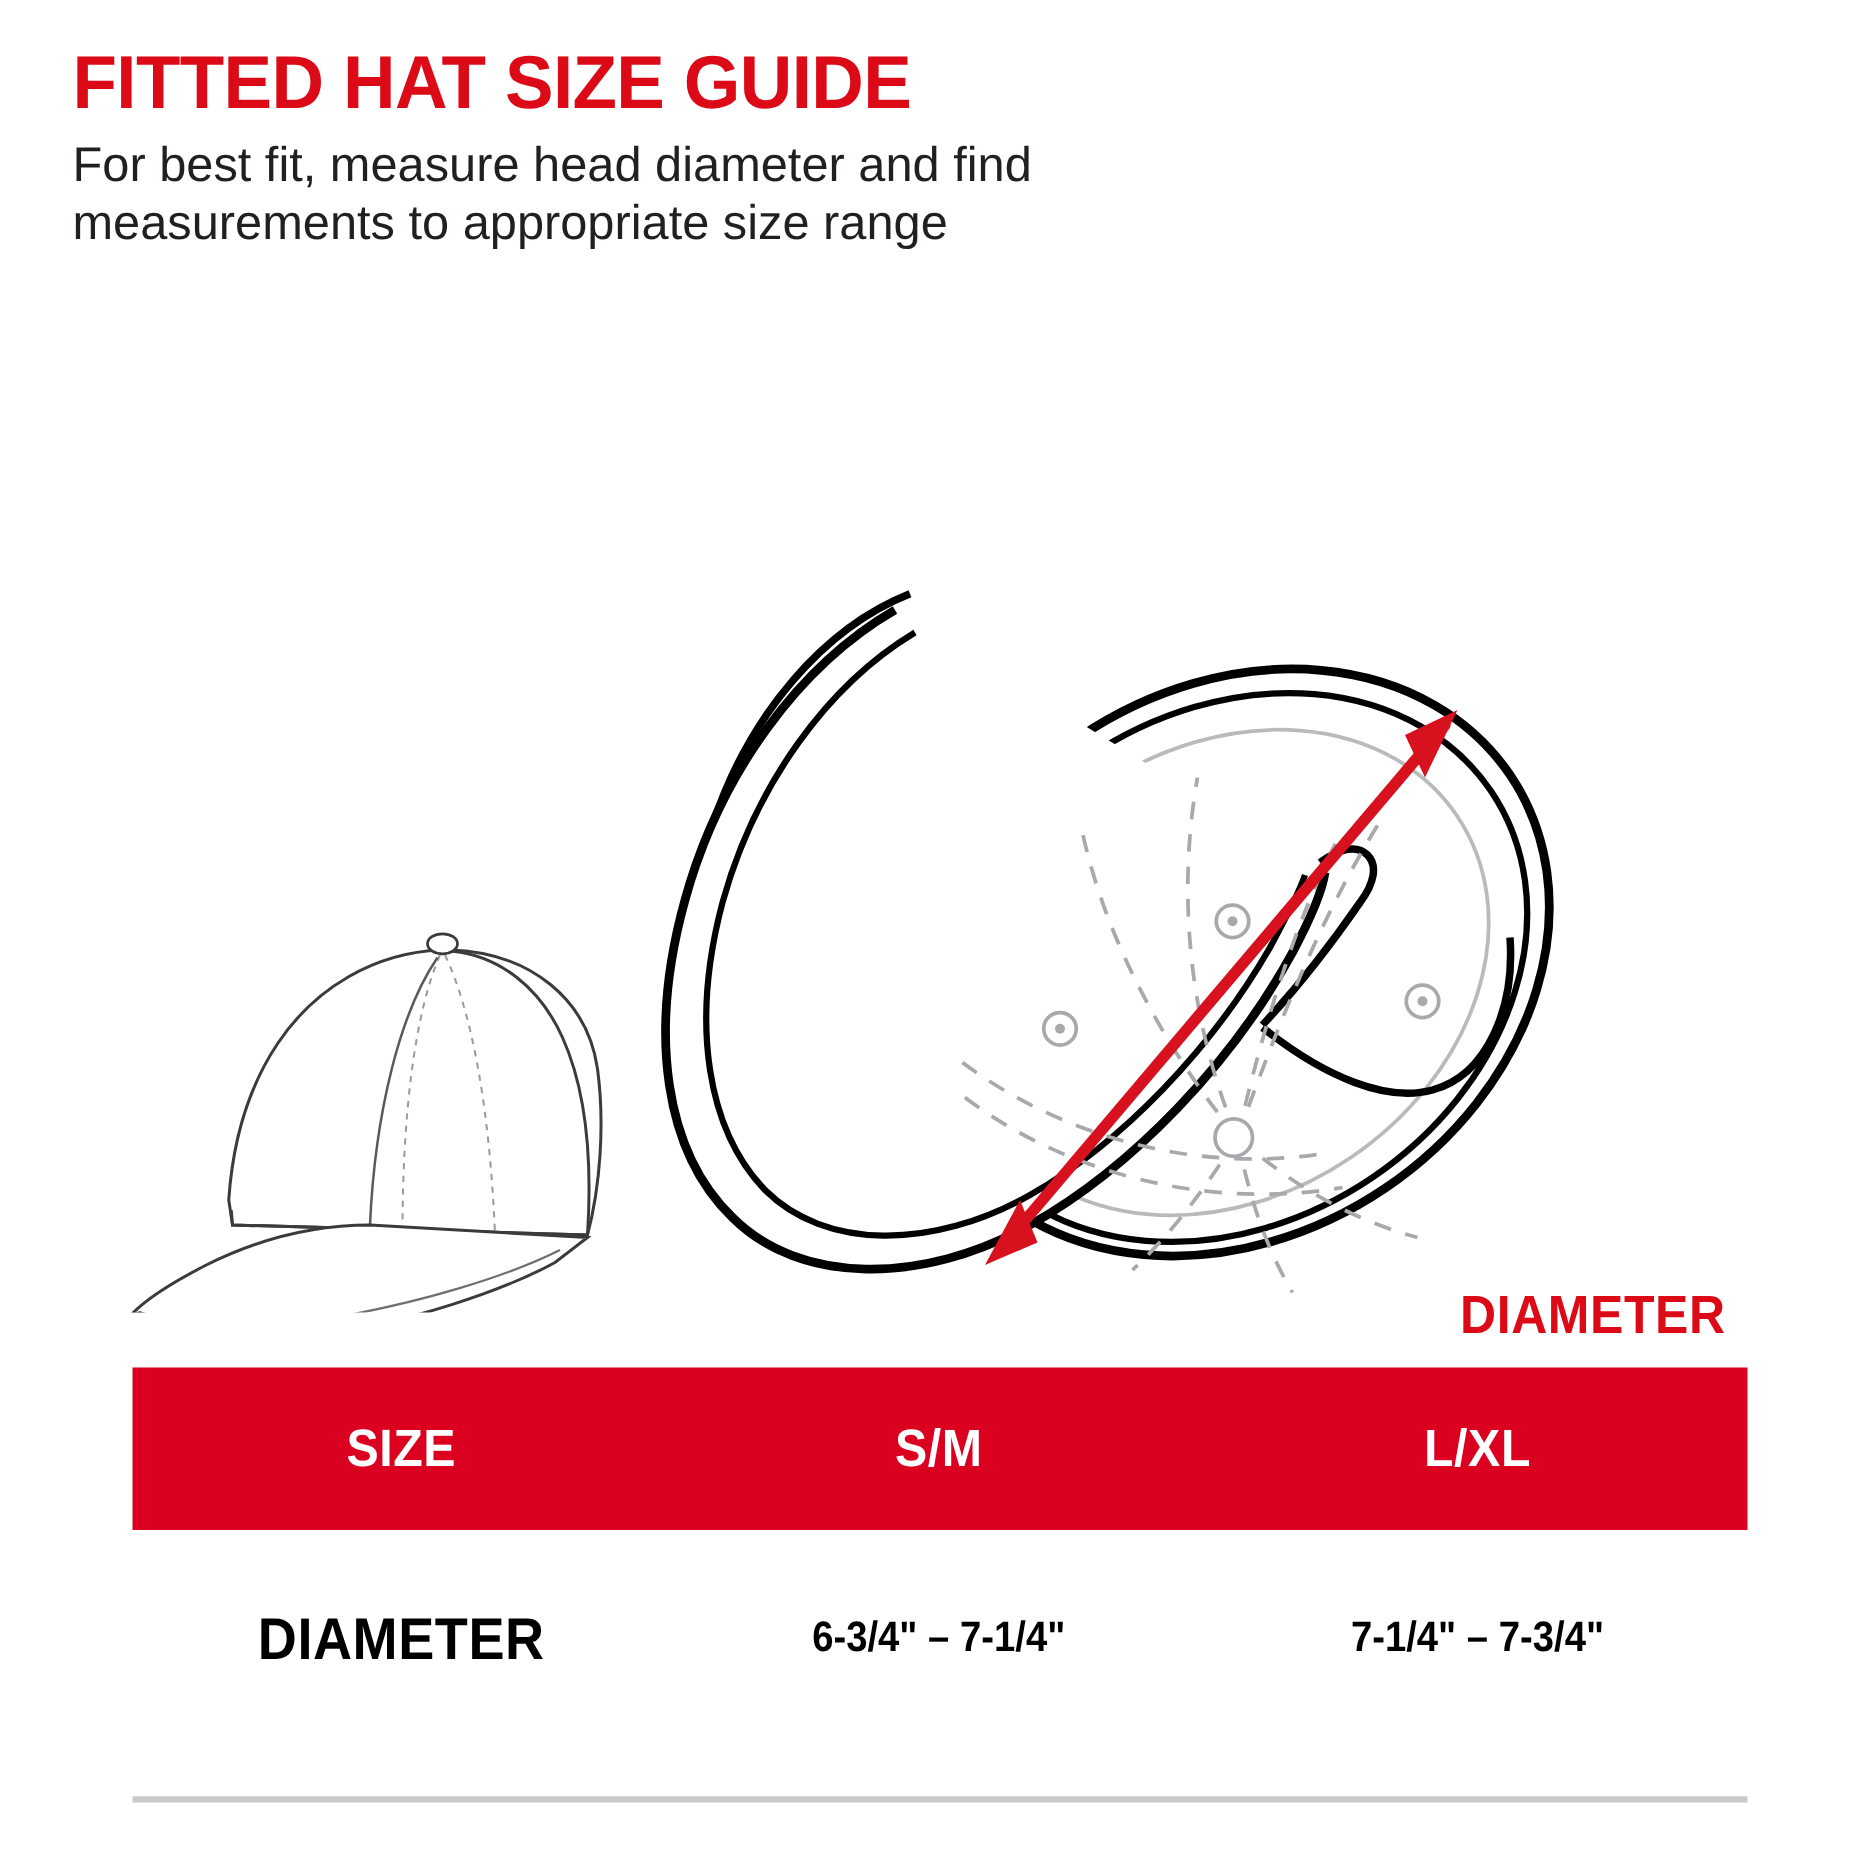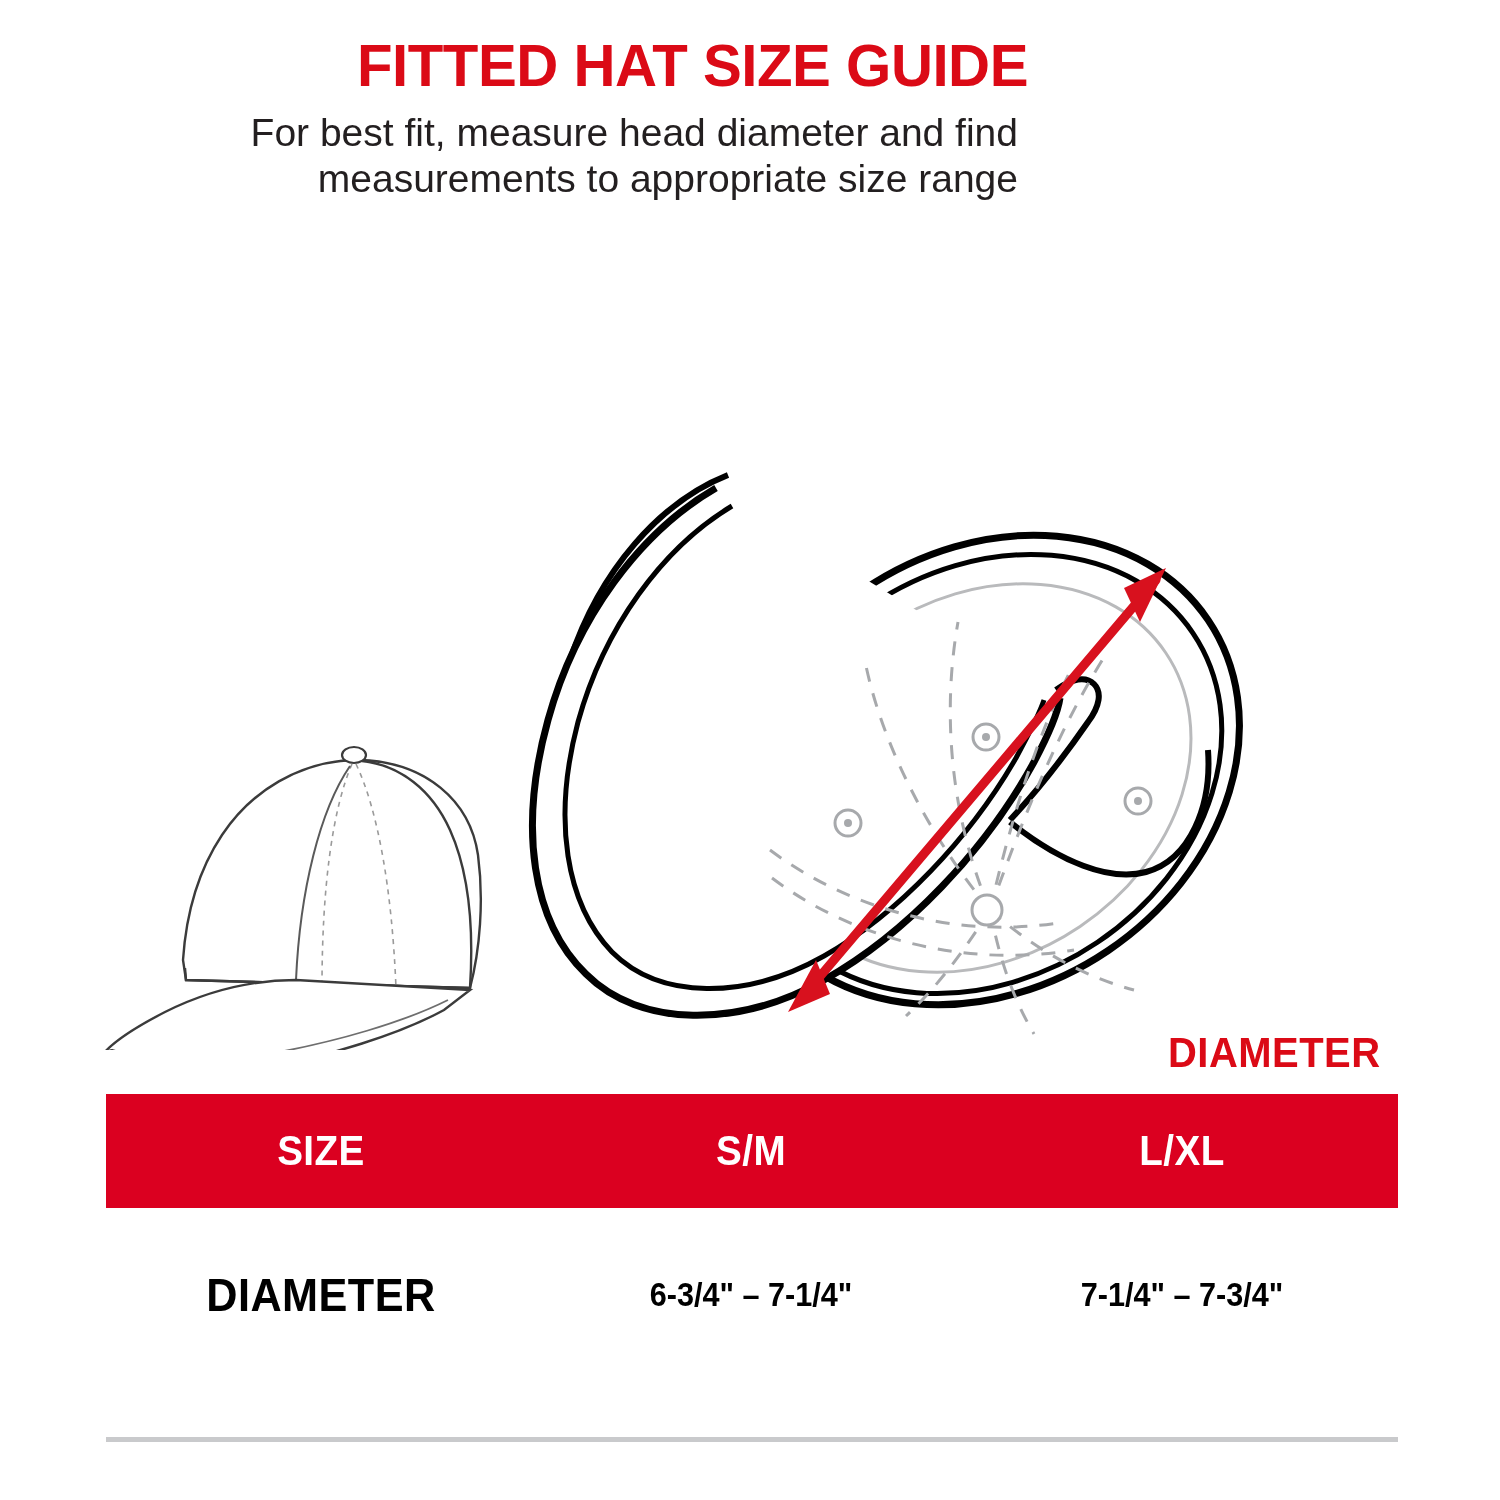--- a/index.html
+++ b/index.html
@@ -15,21 +15,20 @@
     font-family: "Liberation Sans", sans-serif;
     color: #231f20;
   }
 
   
   #header {
     position: absolute;
     left: 58px;
     top: 36px;
     width: 1000px;
-    text-align: right;
   }
   #guide-title {
     font-family: "Liberation Sans", sans-serif;
     font-weight: bold;
     font-size: 60px;
     line-height: 1.0;
     letter-spacing: -0.5px;
     color: #DB0A16;
     margin: 0 0 14px 0;
     transform: scaleX(0.97);
@@ -74,21 +73,21 @@
   #size-table {
     position: absolute;
     left: 106px;
     top: 1094px;
     width: 1292px;
   }
   #table-header-row {
     display: flex;
     align-items: center;
     background: #DB0020;
-    height: 114px;
+    height: 130px;
   }
   .hcell {
     font-family: "Liberation Sans", sans-serif;
     font-weight: bold;
     font-size: 42px;
     color: #ffffff;
     letter-spacing: 0.5px;
     transform: scaleX(0.92);
     white-space: nowrap;
   }

